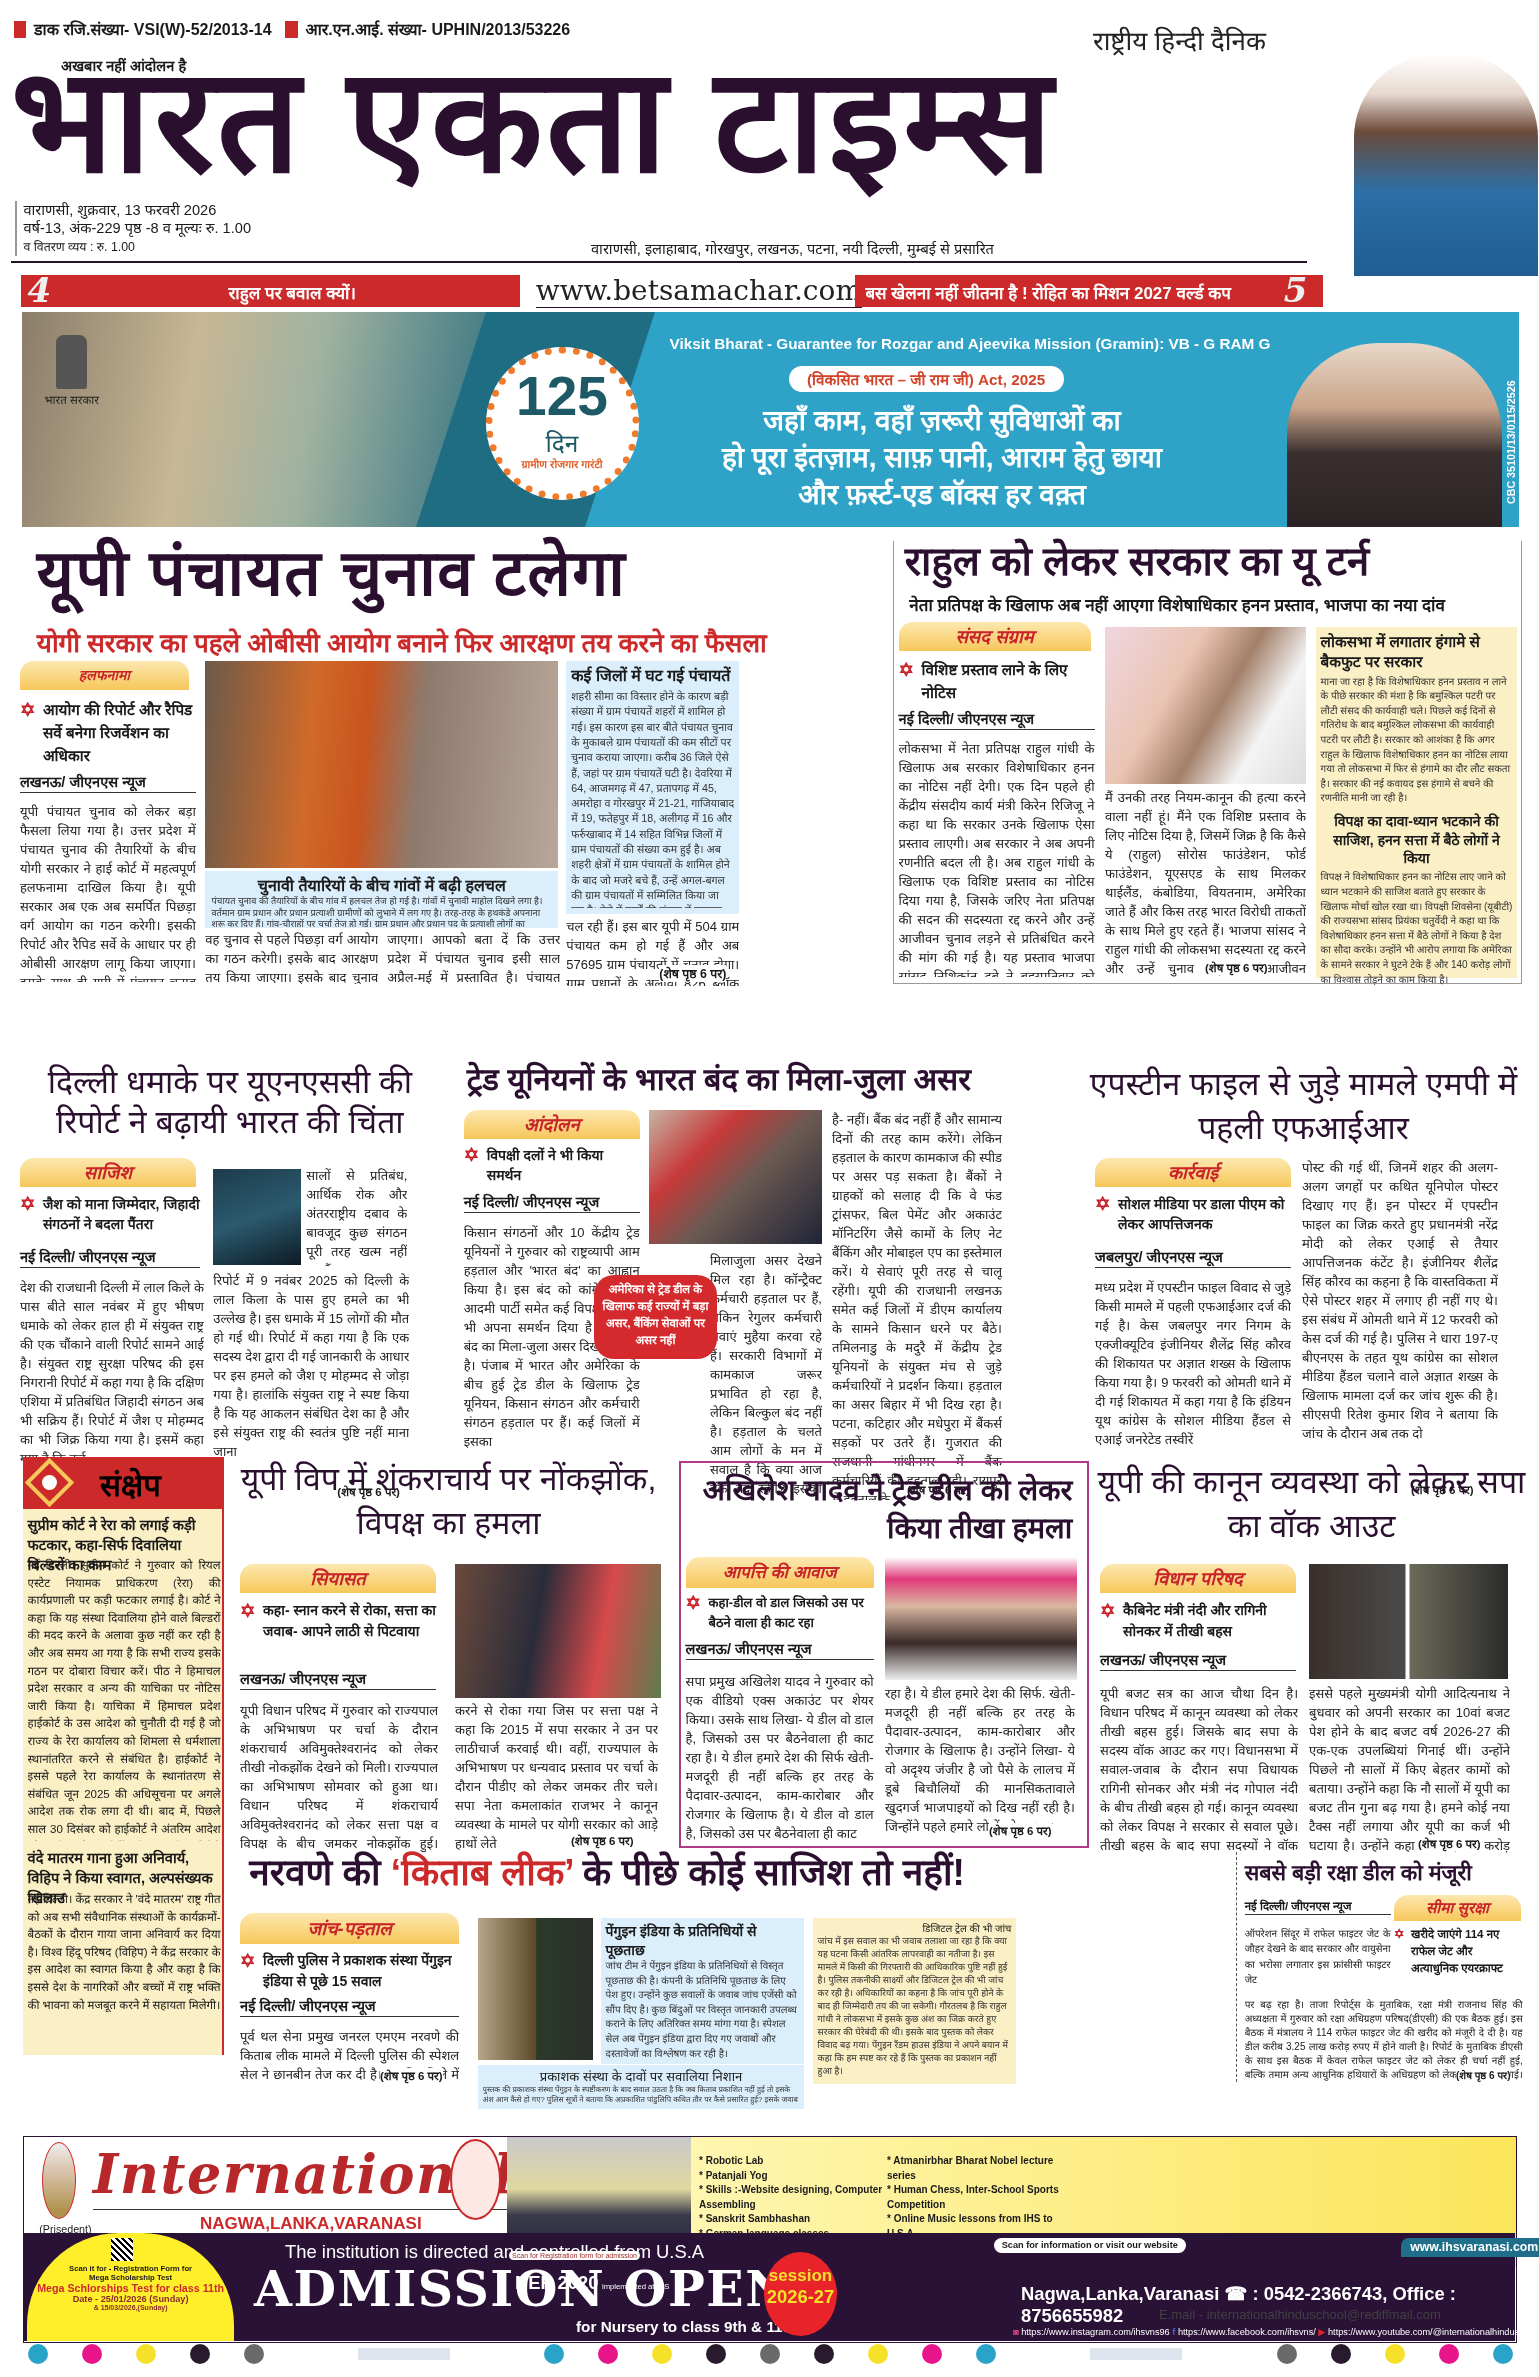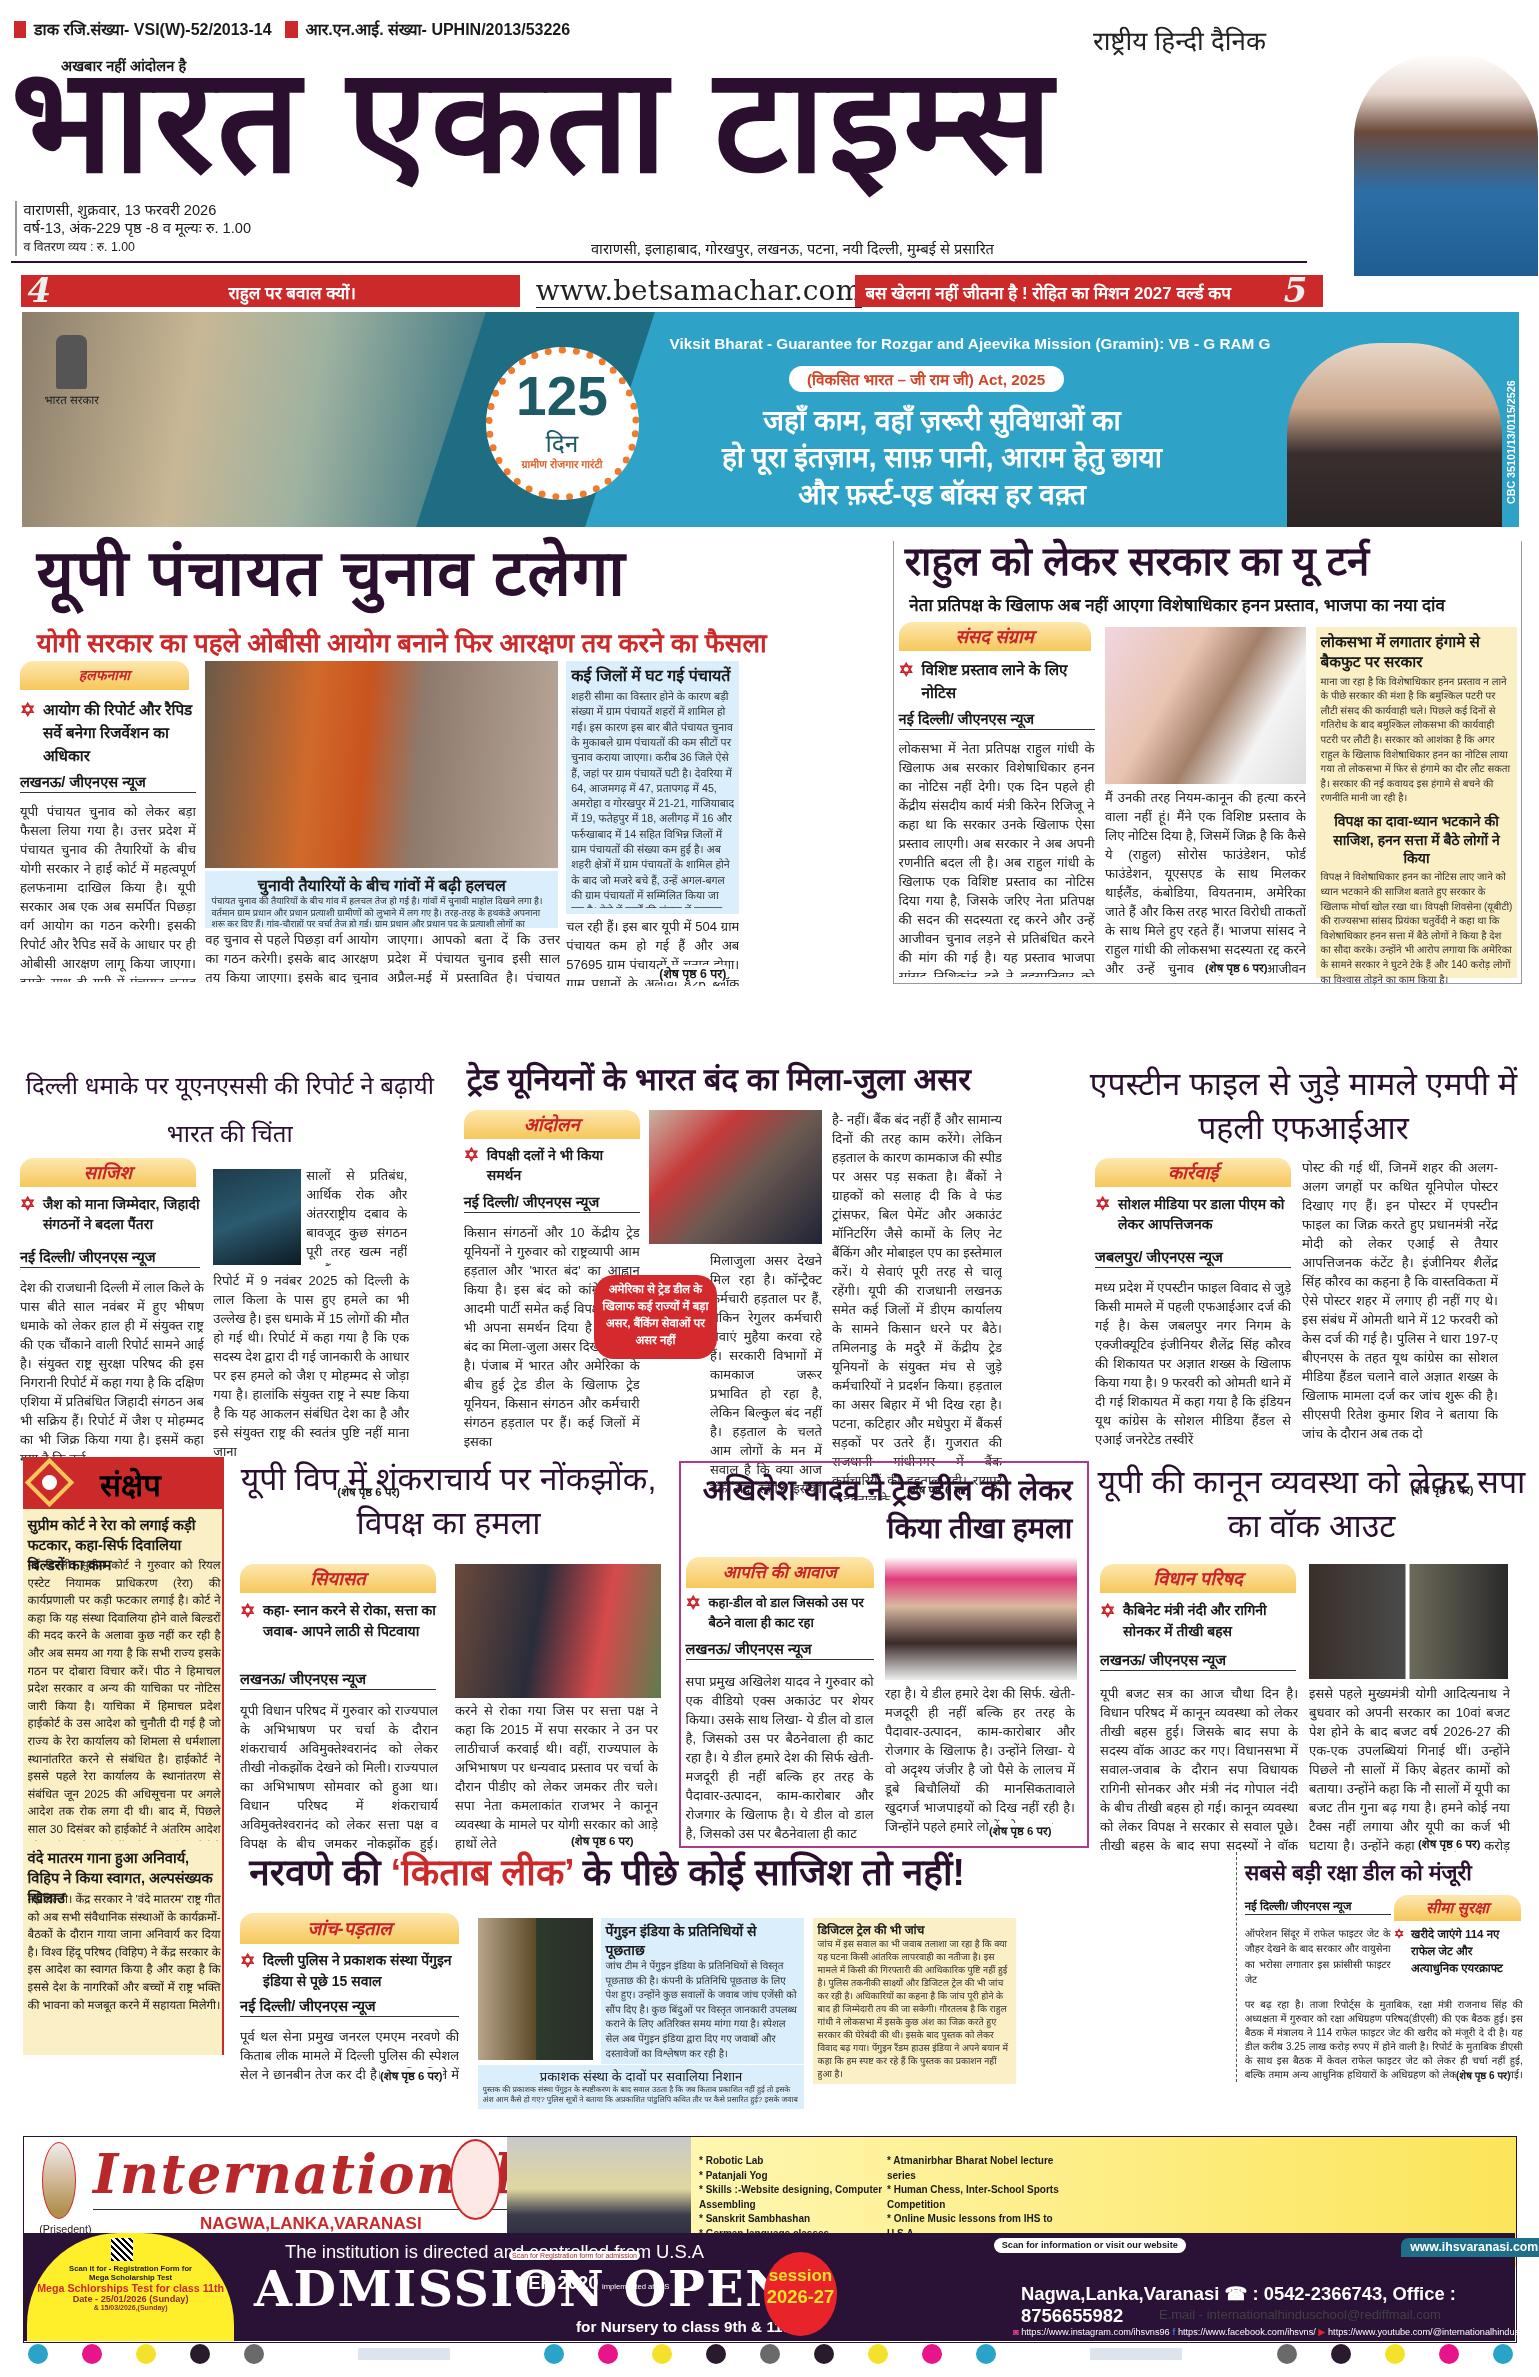--- a/index.html
+++ b/index.html
@@ -113,21 +113,21 @@
   <div class="abs cont" style="left:311px;top:419px;font-size:11.5px;background:#fff">(शेष पृष्ठ 6 पर)</div>
   <div class="abs boxbeige" style="left:422px;top:86px;width:201px;height:351px;padding:4.6px">
     <div style="font-size:15.3px;font-weight:bold;line-height:20px">लोकसभा में लगातार हंगामे से बैकफुट पर सरकार</div>
     <div style="font-size:10px;line-height:14.6px;margin-top:3.1px;color:#333">माना जा रहा है कि विशेषाधिकार हनन प्रस्ताव न लाने के पीछे सरकार की मंशा है कि बमुश्किल पटरी पर लौटी संसद की कार्यवाही चले। पिछले कई दिनों से गतिरोध के बाद बमुश्किल लोकसभा की कार्यवाही पटरी पर लौटी है। सरकार को आशंका है कि अगर राहुल के खिलाफ विशेषाधिकार हनन का नोटिस लाया गया तो लोकसभा में फिर से हंगामे का दौर लौट सकता है। सरकार की नई कवायद इस हंगामे से बचने की रणनीति मानी जा रही है।</div>
     <div style="font-size:14px;font-weight:bold;line-height:18.4px;margin-top:6.1px;text-align:center">विपक्ष का दावा-ध्यान भटकाने की साजिश, हनन सत्ता में बैठे लोगों ने किया</div>
     <div style="font-size:10px;line-height:14.6px;margin-top:3.1px;color:#333">विपक्ष ने विशेषाधिकार हनन का नोटिस लाए जाने को ध्यान भटकाने की साजिश बताते हुए सरकार के खिलाफ मोर्चा खोल रखा था। विपक्षी शिवसेना (यूबीटी) की राज्यसभा सांसद प्रियंका चतुर्वेदी ने कहा था कि विशेषाधिकार हनन सत्ता में बैठे लोगों ने किया है देश का सौदा करके। उन्होंने भी आरोप लगाया कि अमेरिका के सामने सरकार ने घुटने टेके हैं और 140 करोड़ लोगों का विश्वास तोड़ने का काम किया है।</div>
   </div>
 </div>
 
 <div class="abs" style="left:15.3px;top:1062px;width:437px;height:437px">
-  <div class="abs" style="left:0;top:0;width:429px;font-size:24px;line-height:48px;text-align:center;color:#2a0f2e">दिल्ली धमाके पर यूएनएससी की रिपोर्ट ने बढ़ायी भारत की चिंता</div>
+  <div class="abs" style="left:0;top:0;width:429px;font-size:32px;line-height:40px;text-align:center;color:#2a0f2e">दिल्ली धमाके पर यूएनएससी की रिपोर्ट ने बढ़ायी भारत की चिंता</div>
   <div class="abs tag" style="left:4.6px;top:96px;width:176px;height:29px;font-size:18.4px;line-height:29px">साजिश</div>
   <div class="abs sub" style="left:4.6px;top:132px;width:180px;font-size:14px;line-height:20px"><span class="star">✡</span><span>जैश को माना जिम्मेदार, जिहादी संगठनों ने बदला पैंतरा</span></div>
   <div class="abs dateline" style="left:4.6px;top:184px;width:180px;font-size:14.6px">नई दिल्ली/ जीएनएस न्यूज</div>
   <div class="abs body-text sm" style="left:4.6px;top:216px;width:184px;height:222px;overflow:hidden">देश की राजधानी दिल्ली में लाल किले के पास बीते साल नवंबर में हुए भीषण धमाके को लेकर हाल ही में संयुक्त राष्ट्र की एक चौंकाने वाली रिपोर्ट सामने आई है। संयुक्त राष्ट्र सुरक्षा परिषद की इस निगरानी रिपोर्ट में कहा गया है कि दक्षिण एशिया में प्रतिबंधित जिहादी संगठन अब भी सक्रिय हैं। रिपोर्ट में जैश ए मोहम्मद का भी जिक्र किया गया है। इसमें कहा गया है कि कई</div>
   <div class="abs photo" style="left:198px;top:107px;width:88px;height:96px;background:linear-gradient(160deg,#1d3c4c,#2b5a6e,#0d1a24)"></div>
   <div class="abs body-text sm" style="left:291px;top:104px;width:101px;height:100px;overflow:hidden">सालों से प्रतिबंध, आर्थिक रोक और अंतरराष्ट्रीय दबाव के बावजूद कुछ संगठन पूरी तरह खत्म नहीं हुए हैं।</div>
   <div class="abs body-text sm" style="left:198px;top:209px;width:196px;height:229px;overflow:hidden">रिपोर्ट में 9 नवंबर 2025 को दिल्ली के लाल किला के पास हुए हमले का भी उल्लेख है। इस धमाके में 15 लोगों की मौत हो गई थी। रिपोर्ट में कहा गया है कि एक सदस्य देश द्वारा दी गई जानकारी के आधार पर इस हमले को जैश ए मोहम्मद से जोड़ा गया है। हालांकि संयुक्त राष्ट्र ने स्पष्ट किया है कि यह आकलन संबंधित देश का है और इसे संयुक्त राष्ट्र की स्वतंत्र पुष्टि नहीं माना जाना</div>
   <div class="abs cont" style="left:322px;top:422px;font-size:11.5px;background:#fff">(शेष पृष्ठ 6 पर)</div>
 </div>
 
@@ -206,21 +206,21 @@
   <div class="abs tag" style="left:6.1px;top:61px;width:219px;height:31px;font-size:18.4px;line-height:31px">जांच-पड़ताल</div>
   <div class="abs sub" style="left:6.1px;top:98px;width:219px;font-size:14px;line-height:21px"><span class="star">✡</span><span>दिल्ली पुलिस ने प्रकाशक संस्था पेंगुइन इंडिया से पूछे 15 सवाल</span></div>
   <div class="abs dateline" style="left:6.1px;top:143px;width:219px;font-size:14.6px">नई दिल्ली/ जीएनएस न्यूज</div>
   <div class="abs body-text sm" style="left:6.1px;top:175px;width:219px;height:55px;overflow:hidden">पूर्व थल सेना प्रमुख जनरल एमएम नरवणे की किताब लीक मामले में दिल्ली पुलिस की स्पेशल सेल ने छानबीन तेज कर दी है। इस सिलसिले में प्रकाशक पेंगुइन इंडिया के प्रतिनिधियों से पूछताछ</div>
   <div class="abs photo" style="left:244px;top:66px;width:115px;height:142px;background:linear-gradient(90deg,#b8a58a 0%,#5c4a2a 50%,#2c3a2a 51%,#2a2e2a 100%)"></div>
   <div class="abs boxblue" style="left:367px;top:66px;width:203px;height:146px;padding:3.1px 4.6px">
     <div style="font-size:14px;font-weight:bold">पेंगुइन इंडिया के प्रतिनिधियों से पूछताछ</div>
     <div style="font-size:10px;line-height:14.6px;color:#333">जांच टीम ने पेंगुइन इंडिया के प्रतिनिधियों से विस्तृत पूछताछ की है। कंपनी के प्रतिनिधि पूछताछ के लिए पेश हुए। उन्होंने कुछ सवालों के जवाब जांच एजेंसी को सौंप दिए है। कुछ बिंदुओं पर विस्तृत जानकारी उपलब्ध कराने के लिए अतिरिक्त समय मांगा गया है। स्पेशल सेल अब पेंगुइन इंडिया द्वारा दिए गए जवाबों और दस्तावेजों का विश्लेषण कर रही है।</div>
   </div>
   <div class="abs boxbeige" style="left:579px;top:66px;width:203px;height:166px;padding:3.1px 4.6px">
-    <div style="font-size:12px;font-weight:bold;text-align:left">डिजिटल ट्रेल की भी जांच</div>
+    <div style="font-size:10px;font-weight:normal;text-align:right">डिजिटल ट्रेल की भी जांच</div>
     <div style="font-size:9.2px;line-height:13px;color:#333">जांच में इस सवाल का भी जवाब तलाशा जा रहा है कि क्या यह घटना किसी आंतरिक लापरवाही का नतीजा है। इस मामले में किसी की गिरफ्तारी की आधिकारिक पुष्टि नहीं हुई है। पुलिस तकनीकी साक्ष्यों और डिजिटल ट्रेल की भी जांच कर रही है। अधिकारियों का कहना है कि जांच पूरी होने के बाद ही जिम्मेदारी तय की जा सकेगी। गौरतलब है कि राहुल गांधी ने लोकसभा में इसके कुछ अंश का जिक्र करते हुए सरकार की घेरेबंदी की थी। इसके बाद पुस्तक को लेकर विवाद बढ़ गया। पेंगुइन रैंडम हाउस इंडिया ने अपने बयान में कहा कि हम स्पष्ट कर रहे हैं कि पुस्तक का प्रकाशन नहीं हुआ है।</div>
   </div>
   <div class="abs boxblue" style="left:244px;top:213px;width:326px;height:44px;padding:1.5px 4.6px;z-index:1">
     <div style="font-size:13px;font-weight:normal;text-align:center">प्रकाशक संस्था के दावों पर सवालिया निशान</div>
     <div style="font-size:7.7px;line-height:10px;color:#333;height:20px;overflow:hidden">पुस्तक की प्रकाशक संस्था पेंगुइन के स्पष्टीकरण के बाद सवाल उठता है कि जब किताब प्रकाशित नहीं हुई तो इसके अंश आम कैसे हो गए? पुलिस सूत्रों ने बताया कि अप्रकाशित पांडुलिपि कथित तौर पर कैसे प्रसारित हुई? इसके जवाब तलाशे जा रहे हैं।</div>
   </div>
   <div class="abs cont" style="left:146px;top:216px;font-size:11.5px;background:#fff">(शेष पृष्ठ 6 पर)</div>
 </div>
 
 <div class="abs" style="left:1236px;top:1852px;width:288px;height:230px;border-left:1.5px dashed #555">

